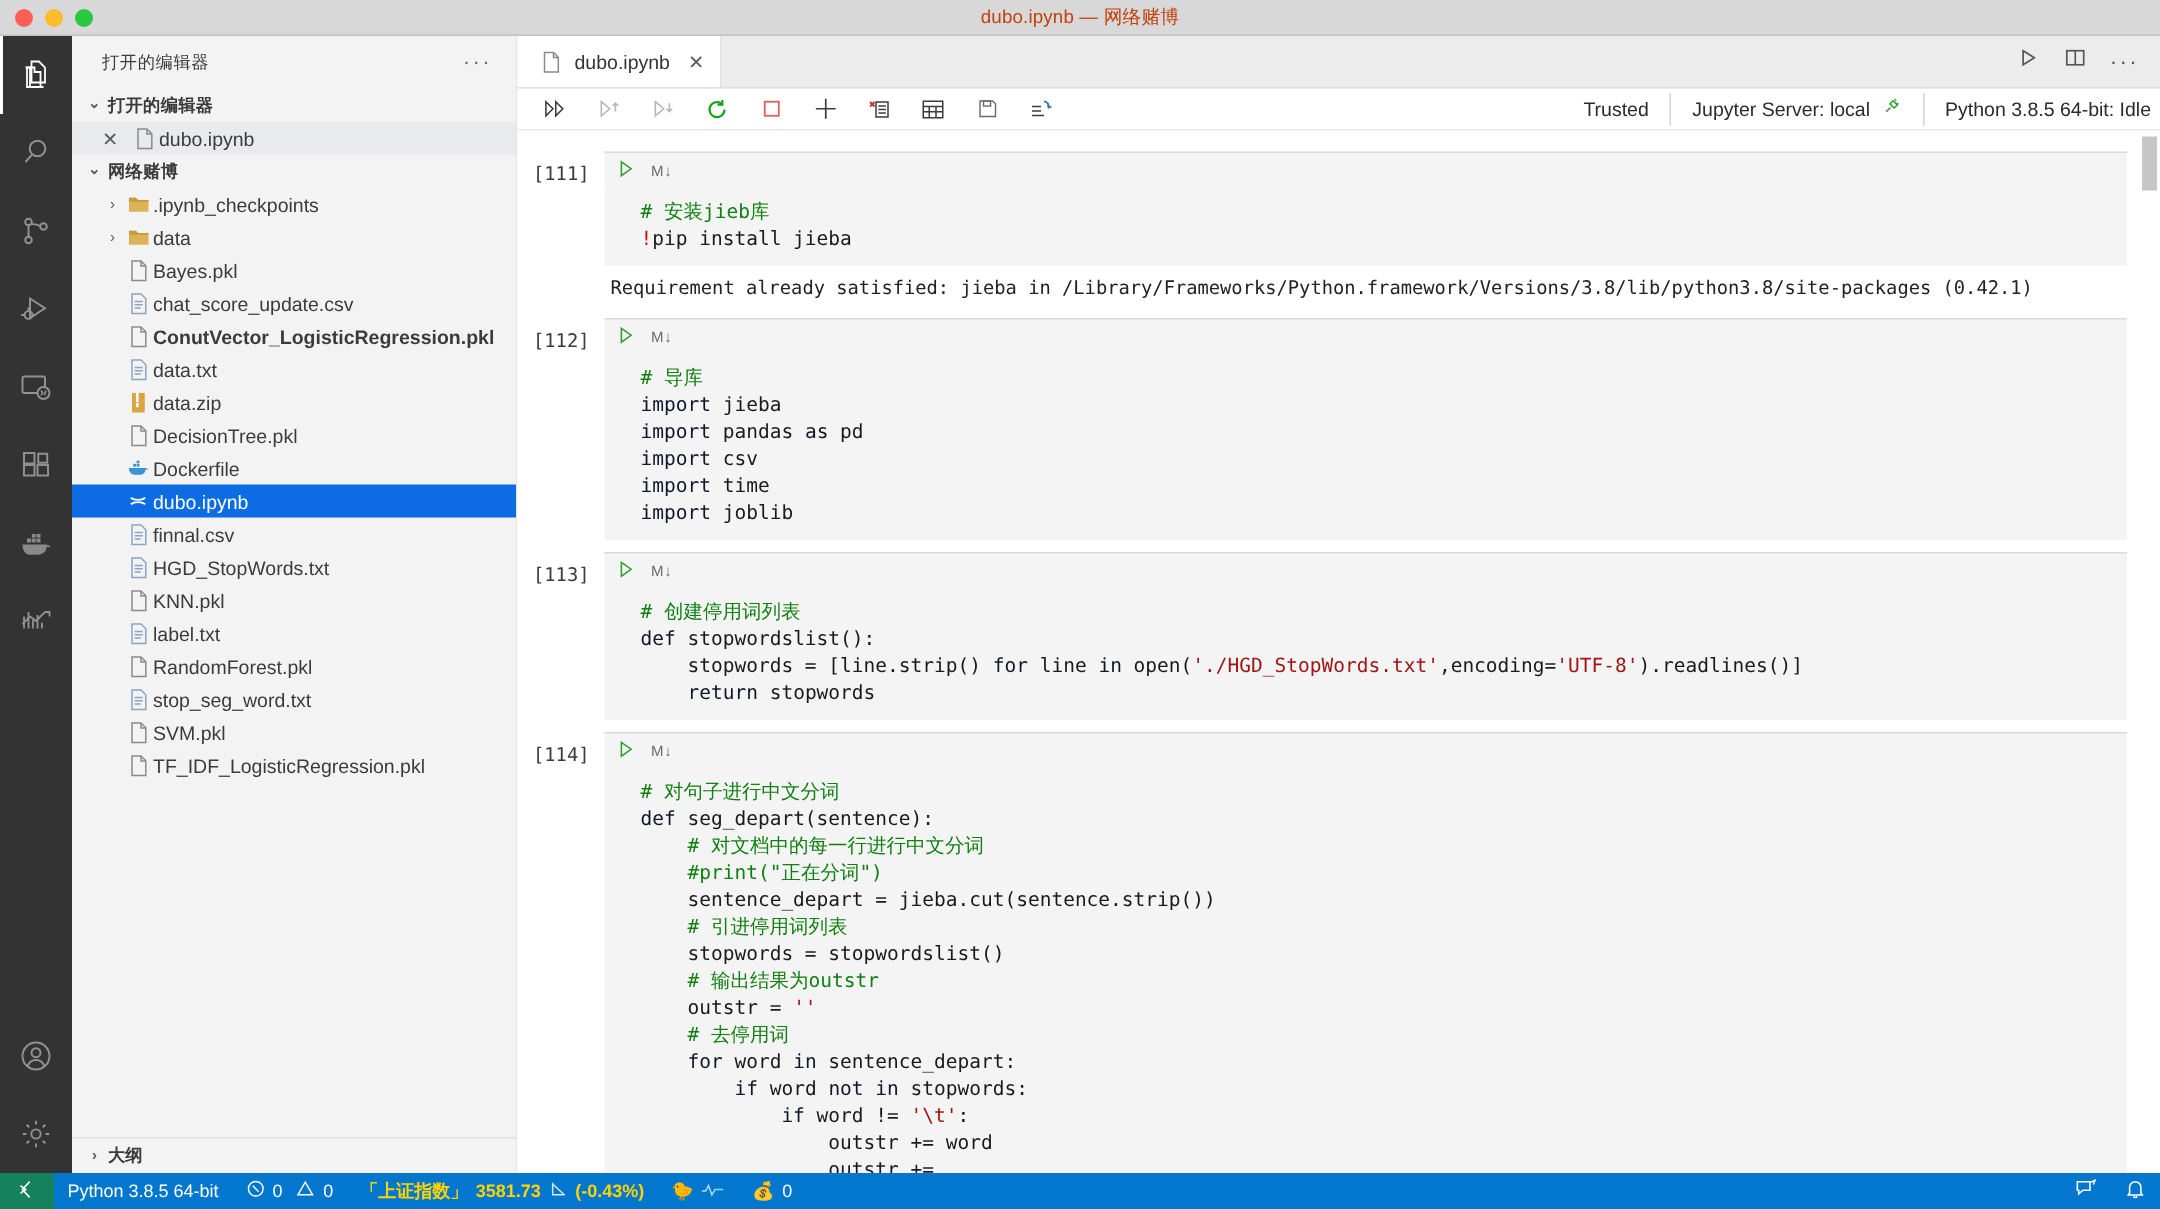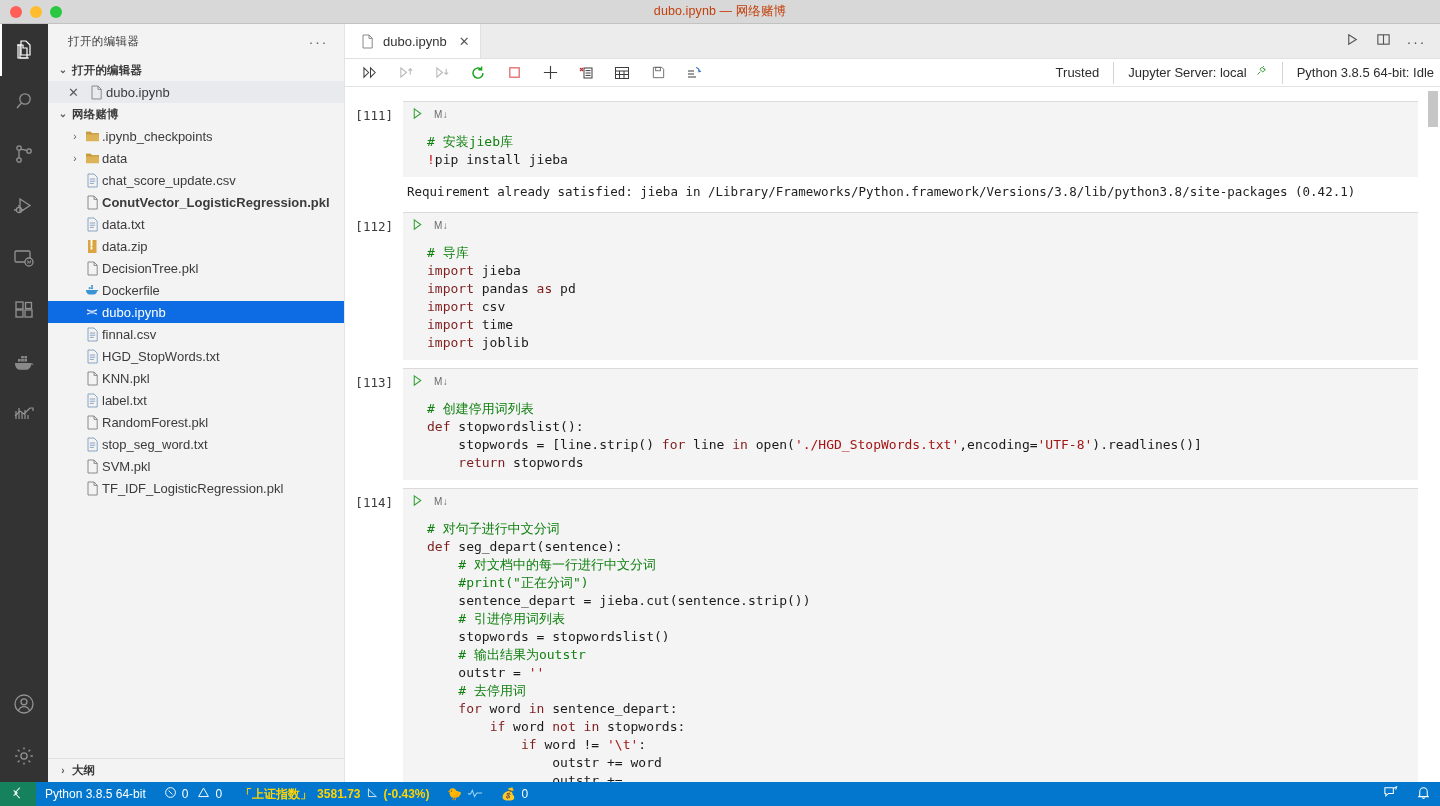--- a/index.html
+++ b/index.html
@@ -178,21 +178,21 @@
     white-space: pre;
     color: #1a1a1a;
     overflow: hidden;
   }
   .out-area {
     padding: 6px 10px 4px 4px;
     font-family: "DejaVu Sans Mono", monospace;
     font-size: 12.5px; line-height: 17px;
     white-space: pre; color: #222;
   }
-  .kw  { color: #7f1d1d; }
+  .kw  { color: #0f172a; }
   .cm  { color: #108010; }
   .st  { color: #a31515; }
   .bang{ color: #d01010; }
 
   
   .statusbar {
     height: 24px; min-height: 24px; background: #0277cd;
     display: flex; align-items: center;
     color: #ffffff; font-size: 12px;
   }
@@ -359,20 +359,30 @@
           </div>
           <div class="tree-row" style="padding-left: 20px;">
             <span class="tw-cell">›</span>
             <span class="ficon">
               <svg width="15" height="13" viewBox="0 0 16 14" fill="#dcb457">
                 <path d="M1 2h5l1.4 1.6H15V12H1z"></path>
                 <path d="M1 2h5l1.4 1.6H15v1.2H1z" fill="#c79a3e"></path>
               </svg>
             </span>
             <span>data</span>
+          </div>
+          <div class="tree-row" style="padding-left: 20px;">
+            <span class="tw-cell"></span>
+            <span class="ficon">
+              <svg width="13" height="15" viewBox="0 0 13 15" fill="none" stroke="#8a8a8a" stroke-width="1">
+                <path d="M2 1h6l3.2 3.2V14H2z"></path>
+                <path d="M8 1v3.4h3.2"></path>
+              </svg>
+            </span>
+            <span>Bayes.pkl</span>
           </div>
           <div class="tree-row" style="padding-left: 20px;">
             <span class="tw-cell"></span>
             <span class="ficon">
               <svg width="13" height="15" viewBox="0 0 13 15" fill="none" stroke="#8ba4c4" stroke-width="1">
                 <path d="M2 1h6l3.2 3.2V14H2z"></path>
                 <path d="M3.8 6h5.4M3.8 8.2h5.4M3.8 10.4h4"></path>
               </svg>
             </span>
             <span>chat_score_update.csv</span>

